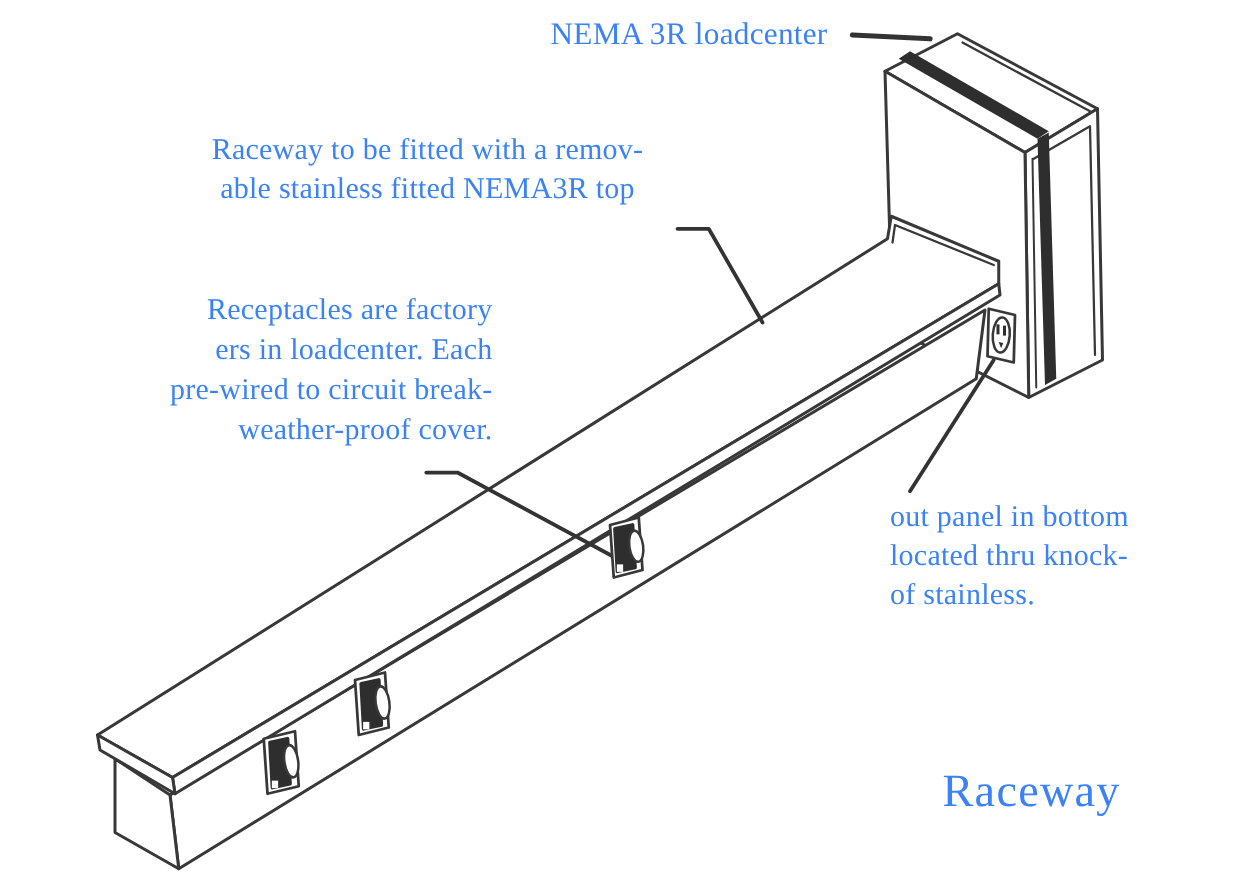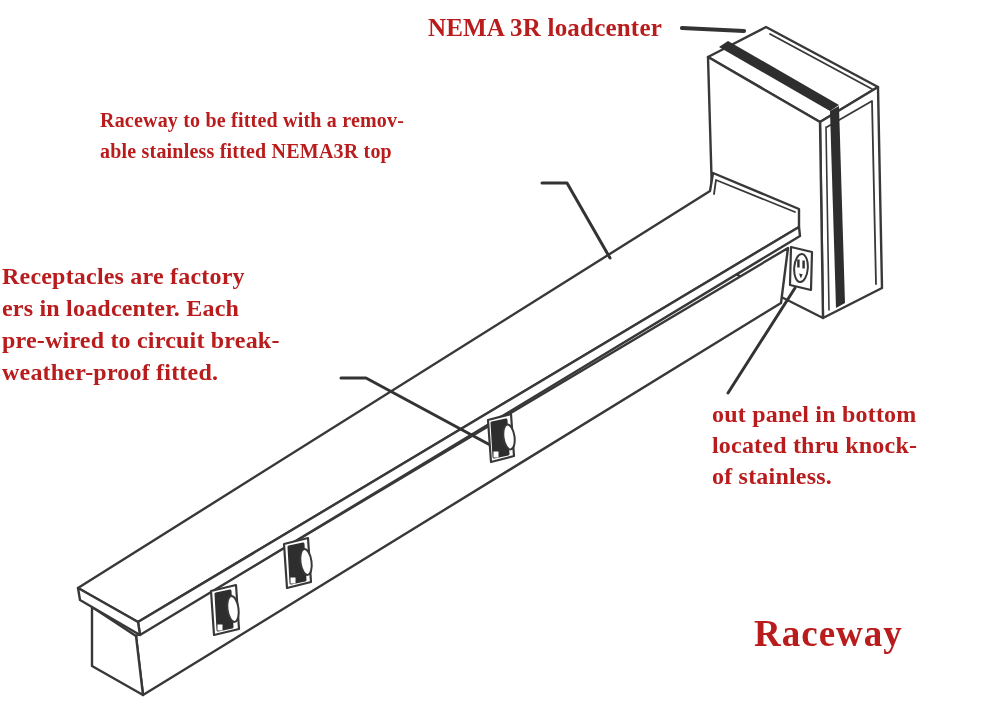--- a/index.html
+++ b/index.html
@@ -7,28 +7,27 @@
     position: relative;
     width: 1000px;
     height: 706px;
     background: #ffffff;
     overflow: hidden;
     font-family: "Liberation Serif", serif;
   }
   .stage svg { position: absolute; left: 0; top: 0; }
   .lbl {
     position: absolute;
-    color: #b91c1c;
+    color: #3b82f6;
     letter-spacing: 0.2px;
     white-space: nowrap;
-    font-weight: bold;
   }
   .lbl-nema        { left: 352px; top: 14px;  width: 310px; text-align: right;  font-size: 25px; }
-  .lbl-topcover    { left: 100px; top: 105px; width: 484px; text-align: left; font-size: 20px; line-height: 31px; }
-  .lbl-receptacles { left: 2px;   top: 260px; width: 392px; text-align: left; font-size: 24px; line-height: 32px; }
+  .lbl-topcover    { left: 100px; top: 105px; width: 484px; text-align: center; font-size: 24px; line-height: 31px; }
+  .lbl-receptacles { left: 2px;   top: 232px; width: 392px; text-align: right; font-size: 24px; line-height: 32px; }
   .lbl-power       { left: 712px; top: 399px; width: 260px; text-align: left;   font-size: 24px; line-height: 31px; }
   .lbl-raceway     { left: 754px; top: 612px; font-size: 37px; letter-spacing: 1px; }
 </style>
 </head>
 <body>
 
 <div class="stage">
 
   <svg width="1000" height="706" viewBox="0 0 1000 706" fill="none" stroke-linejoin="round" stroke-linecap="round">
 
@@ -99,21 +98,21 @@
 
   <div class="lbl lbl-topcover">
     <div>Raceway to be fitted with a remov-</div>
     <div>able stainless fitted NEMA3R top</div>
   </div>
 
   <div class="lbl lbl-receptacles">
     <div>Receptacles are factory</div>
     <div>ers in loadcenter. Each</div>
     <div>pre-wired to circuit break-</div>
-    <div>weather-proof fitted.</div>
+    <div>weather-proof cover.</div>
   </div>
 
   <div class="lbl lbl-power">
     <div>out panel in bottom</div>
     <div>located thru knock-</div>
     <div>of stainless.</div>
   </div>
 
   <div class="lbl lbl-raceway">Raceway</div>
 

